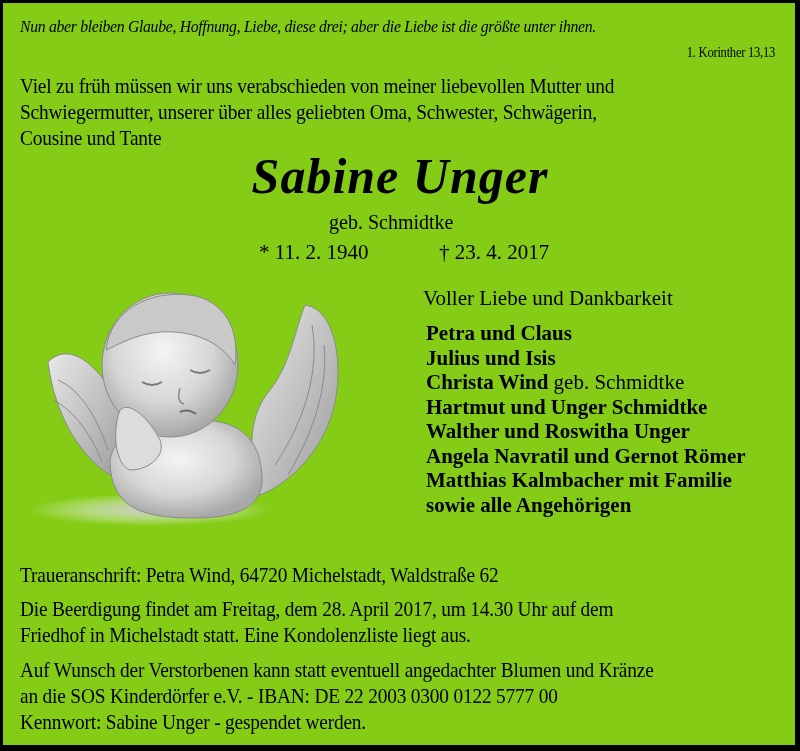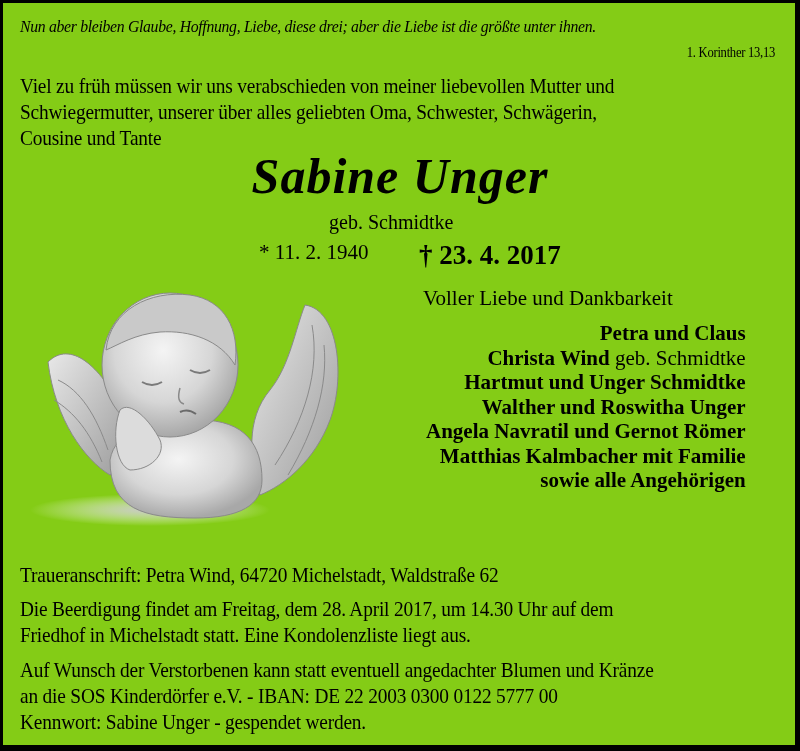--- a/index.html
+++ b/index.html
@@ -25,31 +25,31 @@
   .intro div { white-space: nowrap; }
   .name {
     left: 0; width: 792px; top: 144px; text-align: center;
     font-size: 50px; font-weight: bold; font-style: italic; letter-spacing: 1px;
   }
   .name span { display: inline-block; margin-left: 2px; }
   .maiden {
     left: 326px; top: 208px; font-size: 20px;
   }
   .born { left: 256px; top: 237px; font-size: 21px; }
-  .died { left: 416px; top: 237px; font-size: 27px; font-weight: bold; }
+  .died { left: 436px; top: 237px; font-size: 21px; }
   .angel {
     left: 27px; top: 267px; width: 370px; height: 280px;
   }
   .thanks {
     left: 420px; top: 283px; font-size: 21px;
   }
   .mourners {
     left: 423px; top: 318px; font-size: 21px; line-height: 24.5px; font-weight: bold;
   }
-  .mourners div { white-space: nowrap; text-align: right; }
+  .mourners div { white-space: nowrap; }
   .mourners .regular { font-weight: normal; }
   .para {
     left: 17px; font-size: 21.5px; line-height: 26px; letter-spacing: -0.2px;
     transform-origin: left top; transform: scaleX(0.9);
   }
   .para div { white-space: nowrap; }
   .p-address { top: 559px; }
   .p-funeral { top: 593px; }
   .p-donation { top: 654px; }
 </style>
@@ -111,20 +111,21 @@
       <path d="M150 142 q8 -4 16 2" stroke="#6a6a6a" fill="none" stroke-width="2"></path>
 
       <path d="M90 140 C 100 130, 120 150, 130 170 C 136 185, 120 200, 100 200 C 85 195, 82 160, 90 140 Z" fill="#dcdcdc" stroke="#8a8a8a"></path>
     </svg>
   </div>
 
   <div class="abs thanks">Voller Liebe und Dankbarkeit</div>
 
   <div class="abs mourners">
     <div><span>Petra und Claus</span></div>
+    <div><span>Julius und Isis</span></div>
     <div><span>Christa Wind</span><span class="regular"> geb. Schmidtke</span></div>
     <div><span>Hartmut und Unger Schmidtke</span></div>
     <div><span>Walther und Roswitha Unger</span></div>
     <div><span>Angela Navratil und Gernot Römer</span></div>
     <div><span>Matthias Kalmbacher mit Familie</span></div>
     <div><span>sowie alle Angehörigen</span></div>
   </div>
 
   <div class="abs para p-address">
     <div>Traueranschrift: Petra Wind, 64720 Michelstadt, Waldstraße 62</div>

